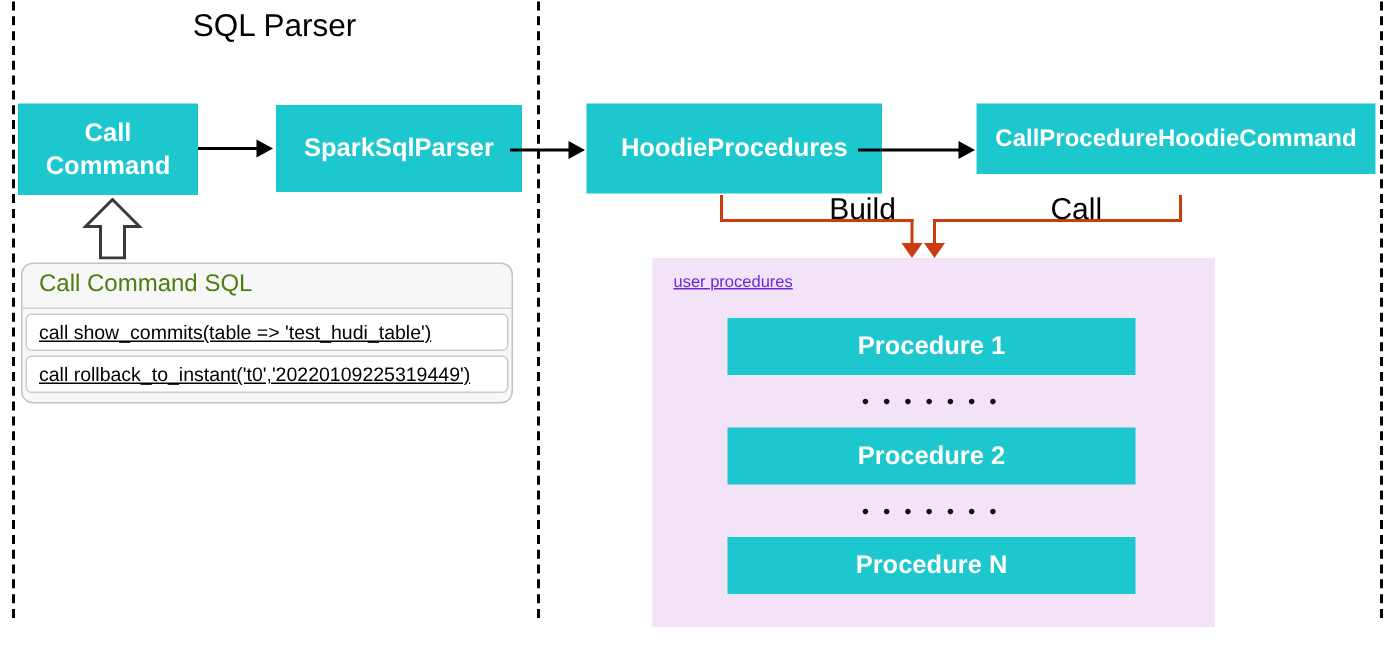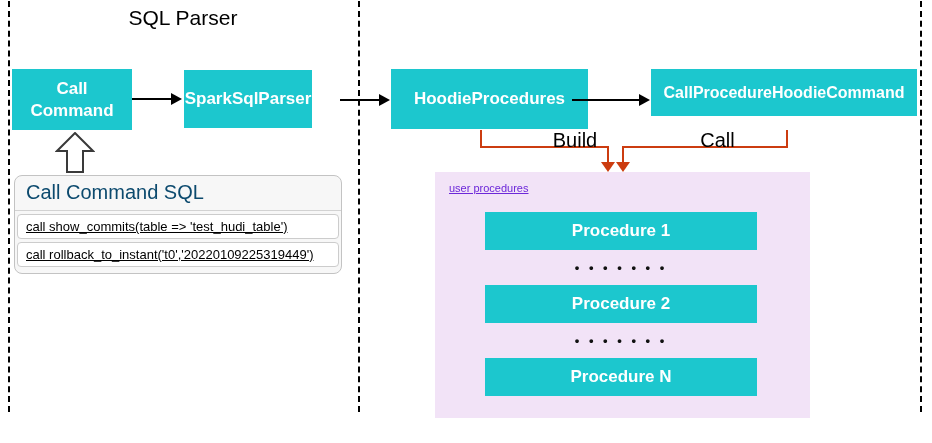--- a/index.html
+++ b/index.html
@@ -32,21 +32,21 @@
   .dots{
     position:absolute;left:50px;width:272px;text-align:center;
     font-size:13px;font-weight:bold;letter-spacing:3px;color:#111;
   }
   #sql-panel{
     position:absolute;left:14px;top:175px;width:326px;
     background:var(--panel-header-bg,#f7f7f7);
     border:1px solid #c3c3c3;border-radius:8px;padding-bottom:3px;
   }
   #sql-panel .panel-header{
-    font-size:20px;padding:5px 11px 6px 11px;border-bottom:1px solid #d2d2d2;color:#0c4a6e;
+    font-size:16px;padding:5px 11px 6px 11px;border-bottom:1px solid #d2d2d2;color:#4d7c0f;
   }
   #sql-panel .sql-row{
     background:#fff;border:1px solid #ccc;border-radius:4px;
     margin:3px 2px;padding:4px 8px;font-size:13px;color:#000;white-space:nowrap;text-decoration:underline;
   }
   .preline{white-space:pre-line;}
   #hollow-arrow{position:absolute;left:55px;top:132px;}
 </style>
 </head>
 <body>
@@ -54,21 +54,21 @@
 <div id="stage">
 
   <div class="dash" style="left:8px"></div>
   <div class="dash" style="left:358px"></div>
   <div class="dash" style="left:920px"></div>
 
   <div class="section-title" style="left:8px;width:350px">SQL Parser</div>
 
   <div class="node preline" style="left:12px;top:69px;width:120px;height:61px">Call
 Command</div>
-  <div class="node" style="left:184px;top:70px;width:128px;height:58px">SparkSqlParser</div>
+  <div class="node" style="left:184px;top:70px;width:164px;height:58px">SparkSqlParser</div>
   <div class="node" style="left:391px;top:69px;width:197px;height:60px">HoodieProcedures</div>
   <div class="node" style="left:651px;top:69px;width:266px;height:47px;font-size:16px">CallProcedureHoodieCommand</div>
 
   <div class="harrow" style="left:132px;top:98px;width:40px"></div>
   <div class="harrow" style="left:340px;top:99px;width:40px"></div>
   <div class="harrow" style="left:572px;top:99px;width:68px"></div>
 
   <svg id="hollow-arrow" width="40" height="41" viewBox="0 0 40 41">
     <polygon points="20,1 38,19 28,19 28,40 12,40 12,19 2,19" fill="#ffffff" stroke="#3a3a3a" stroke-width="2" stroke-linejoin="miter"></polygon>
   </svg>

